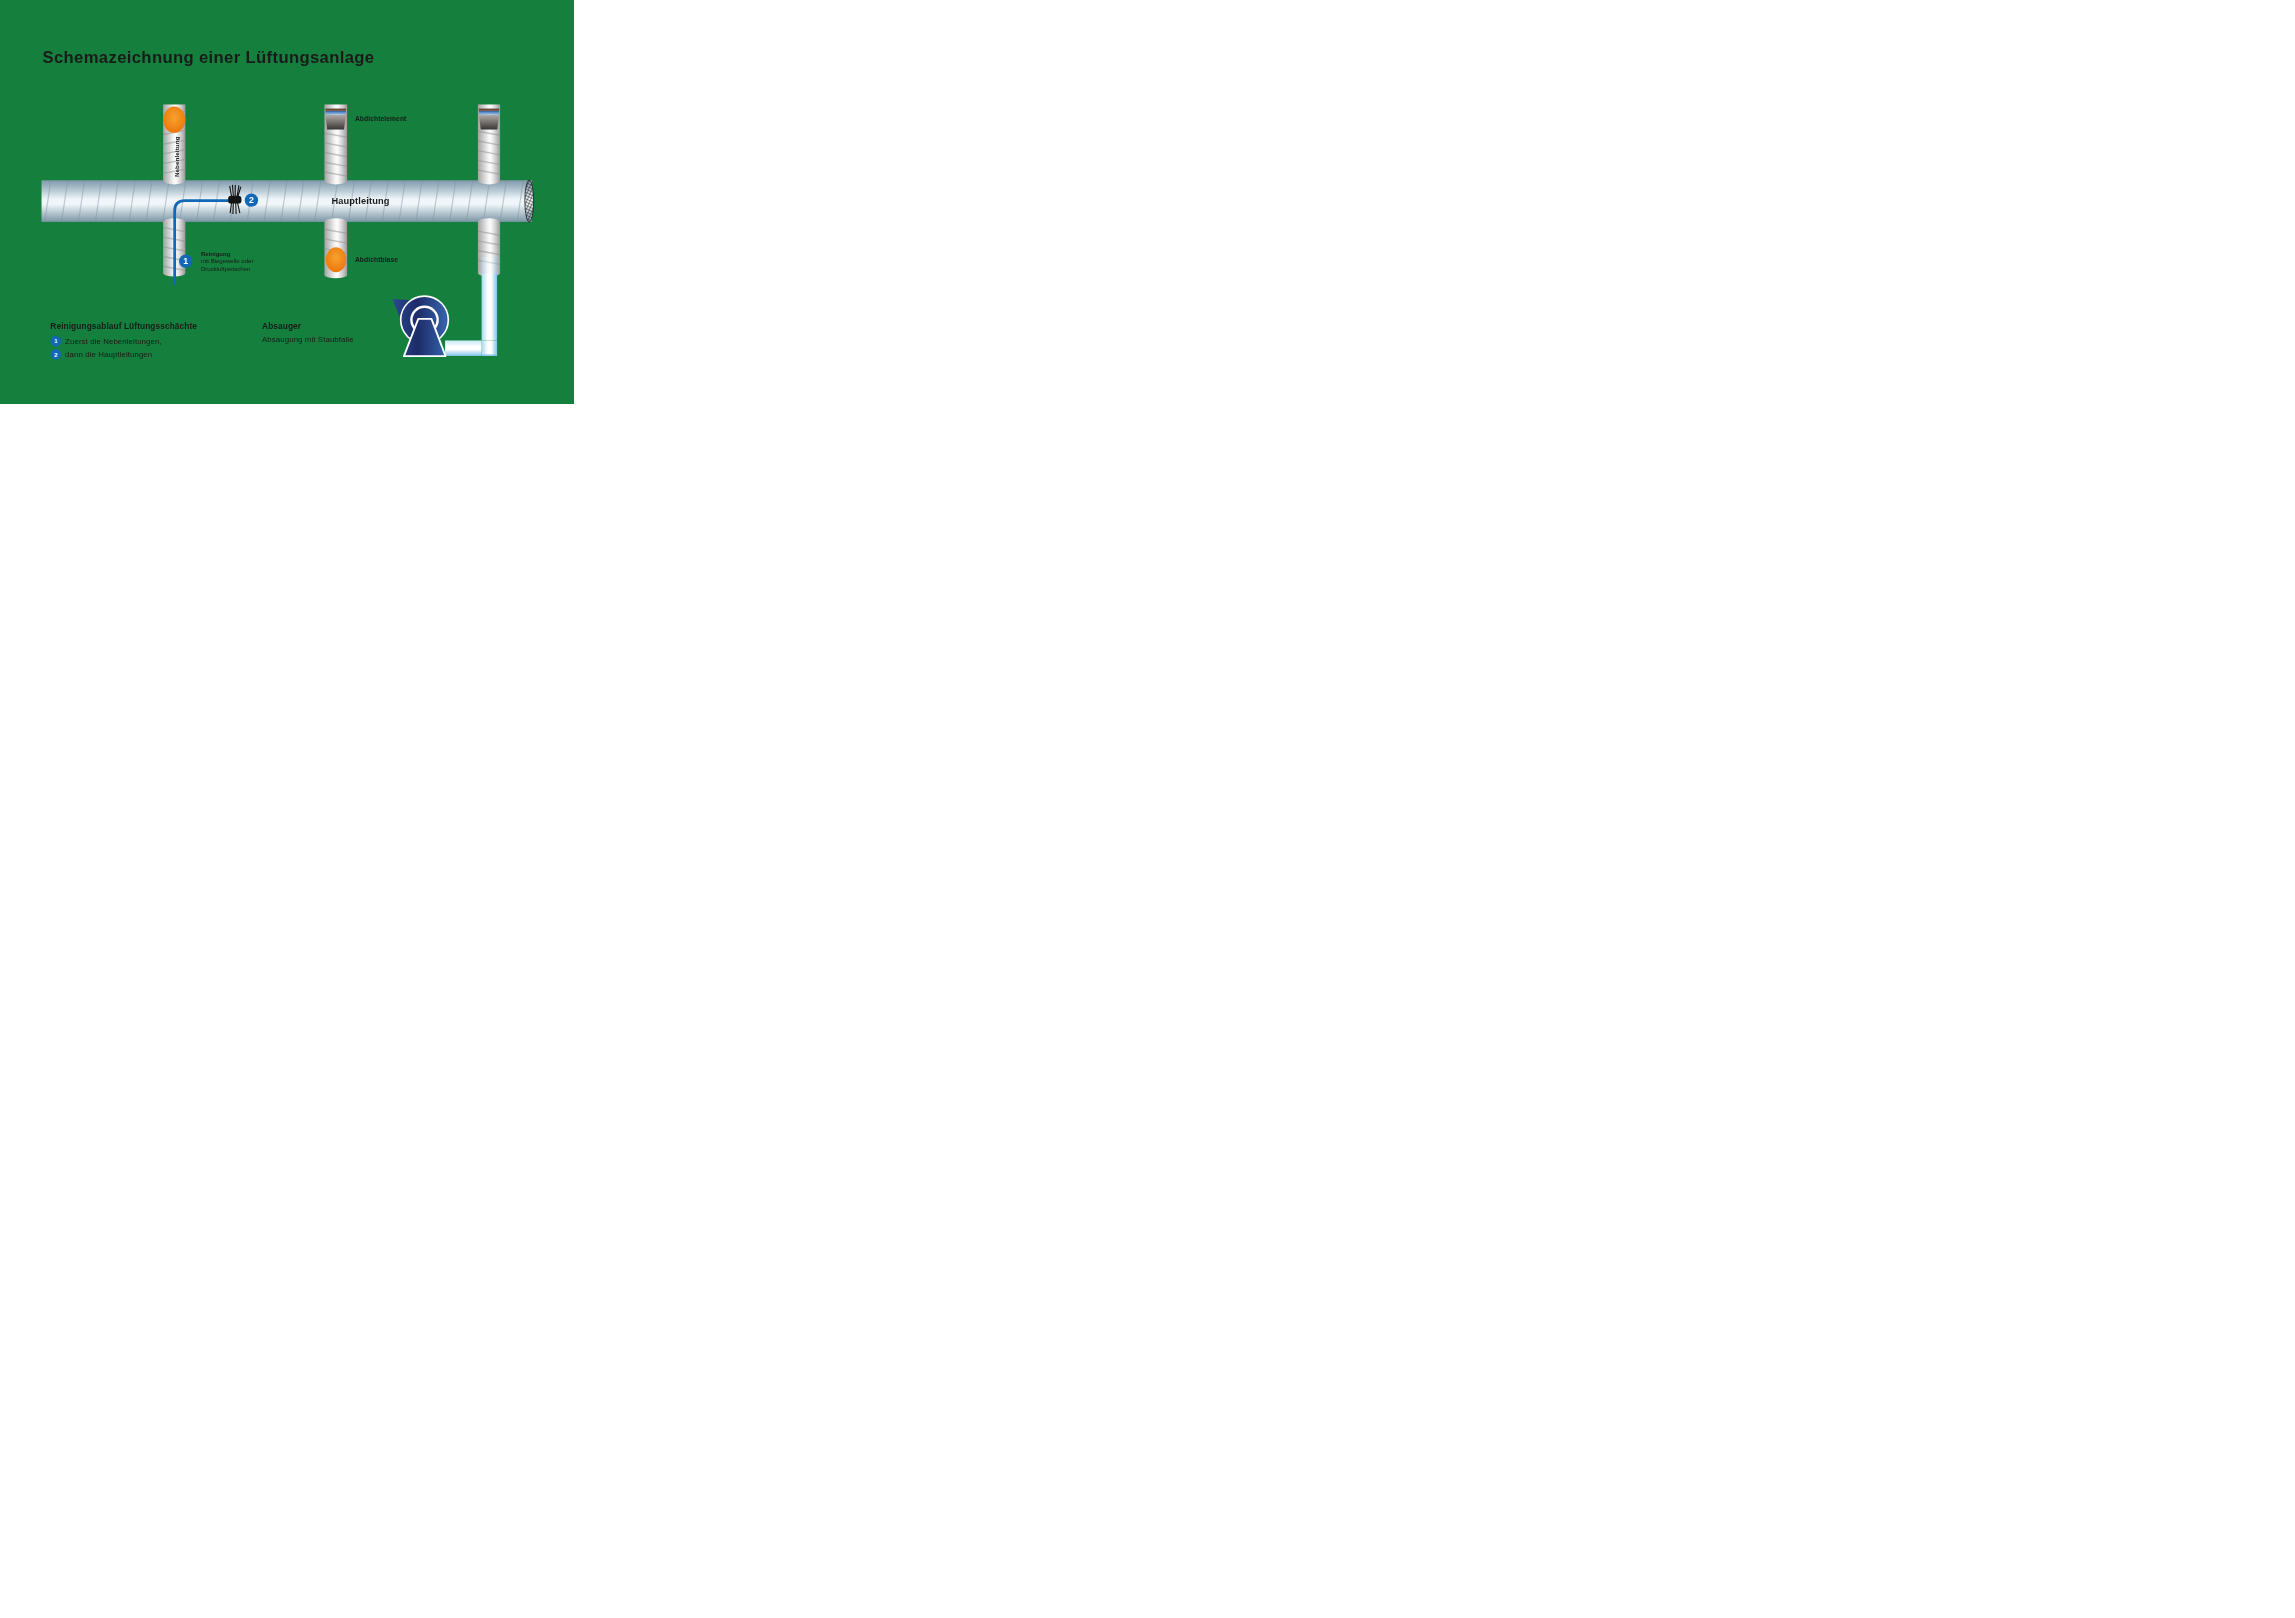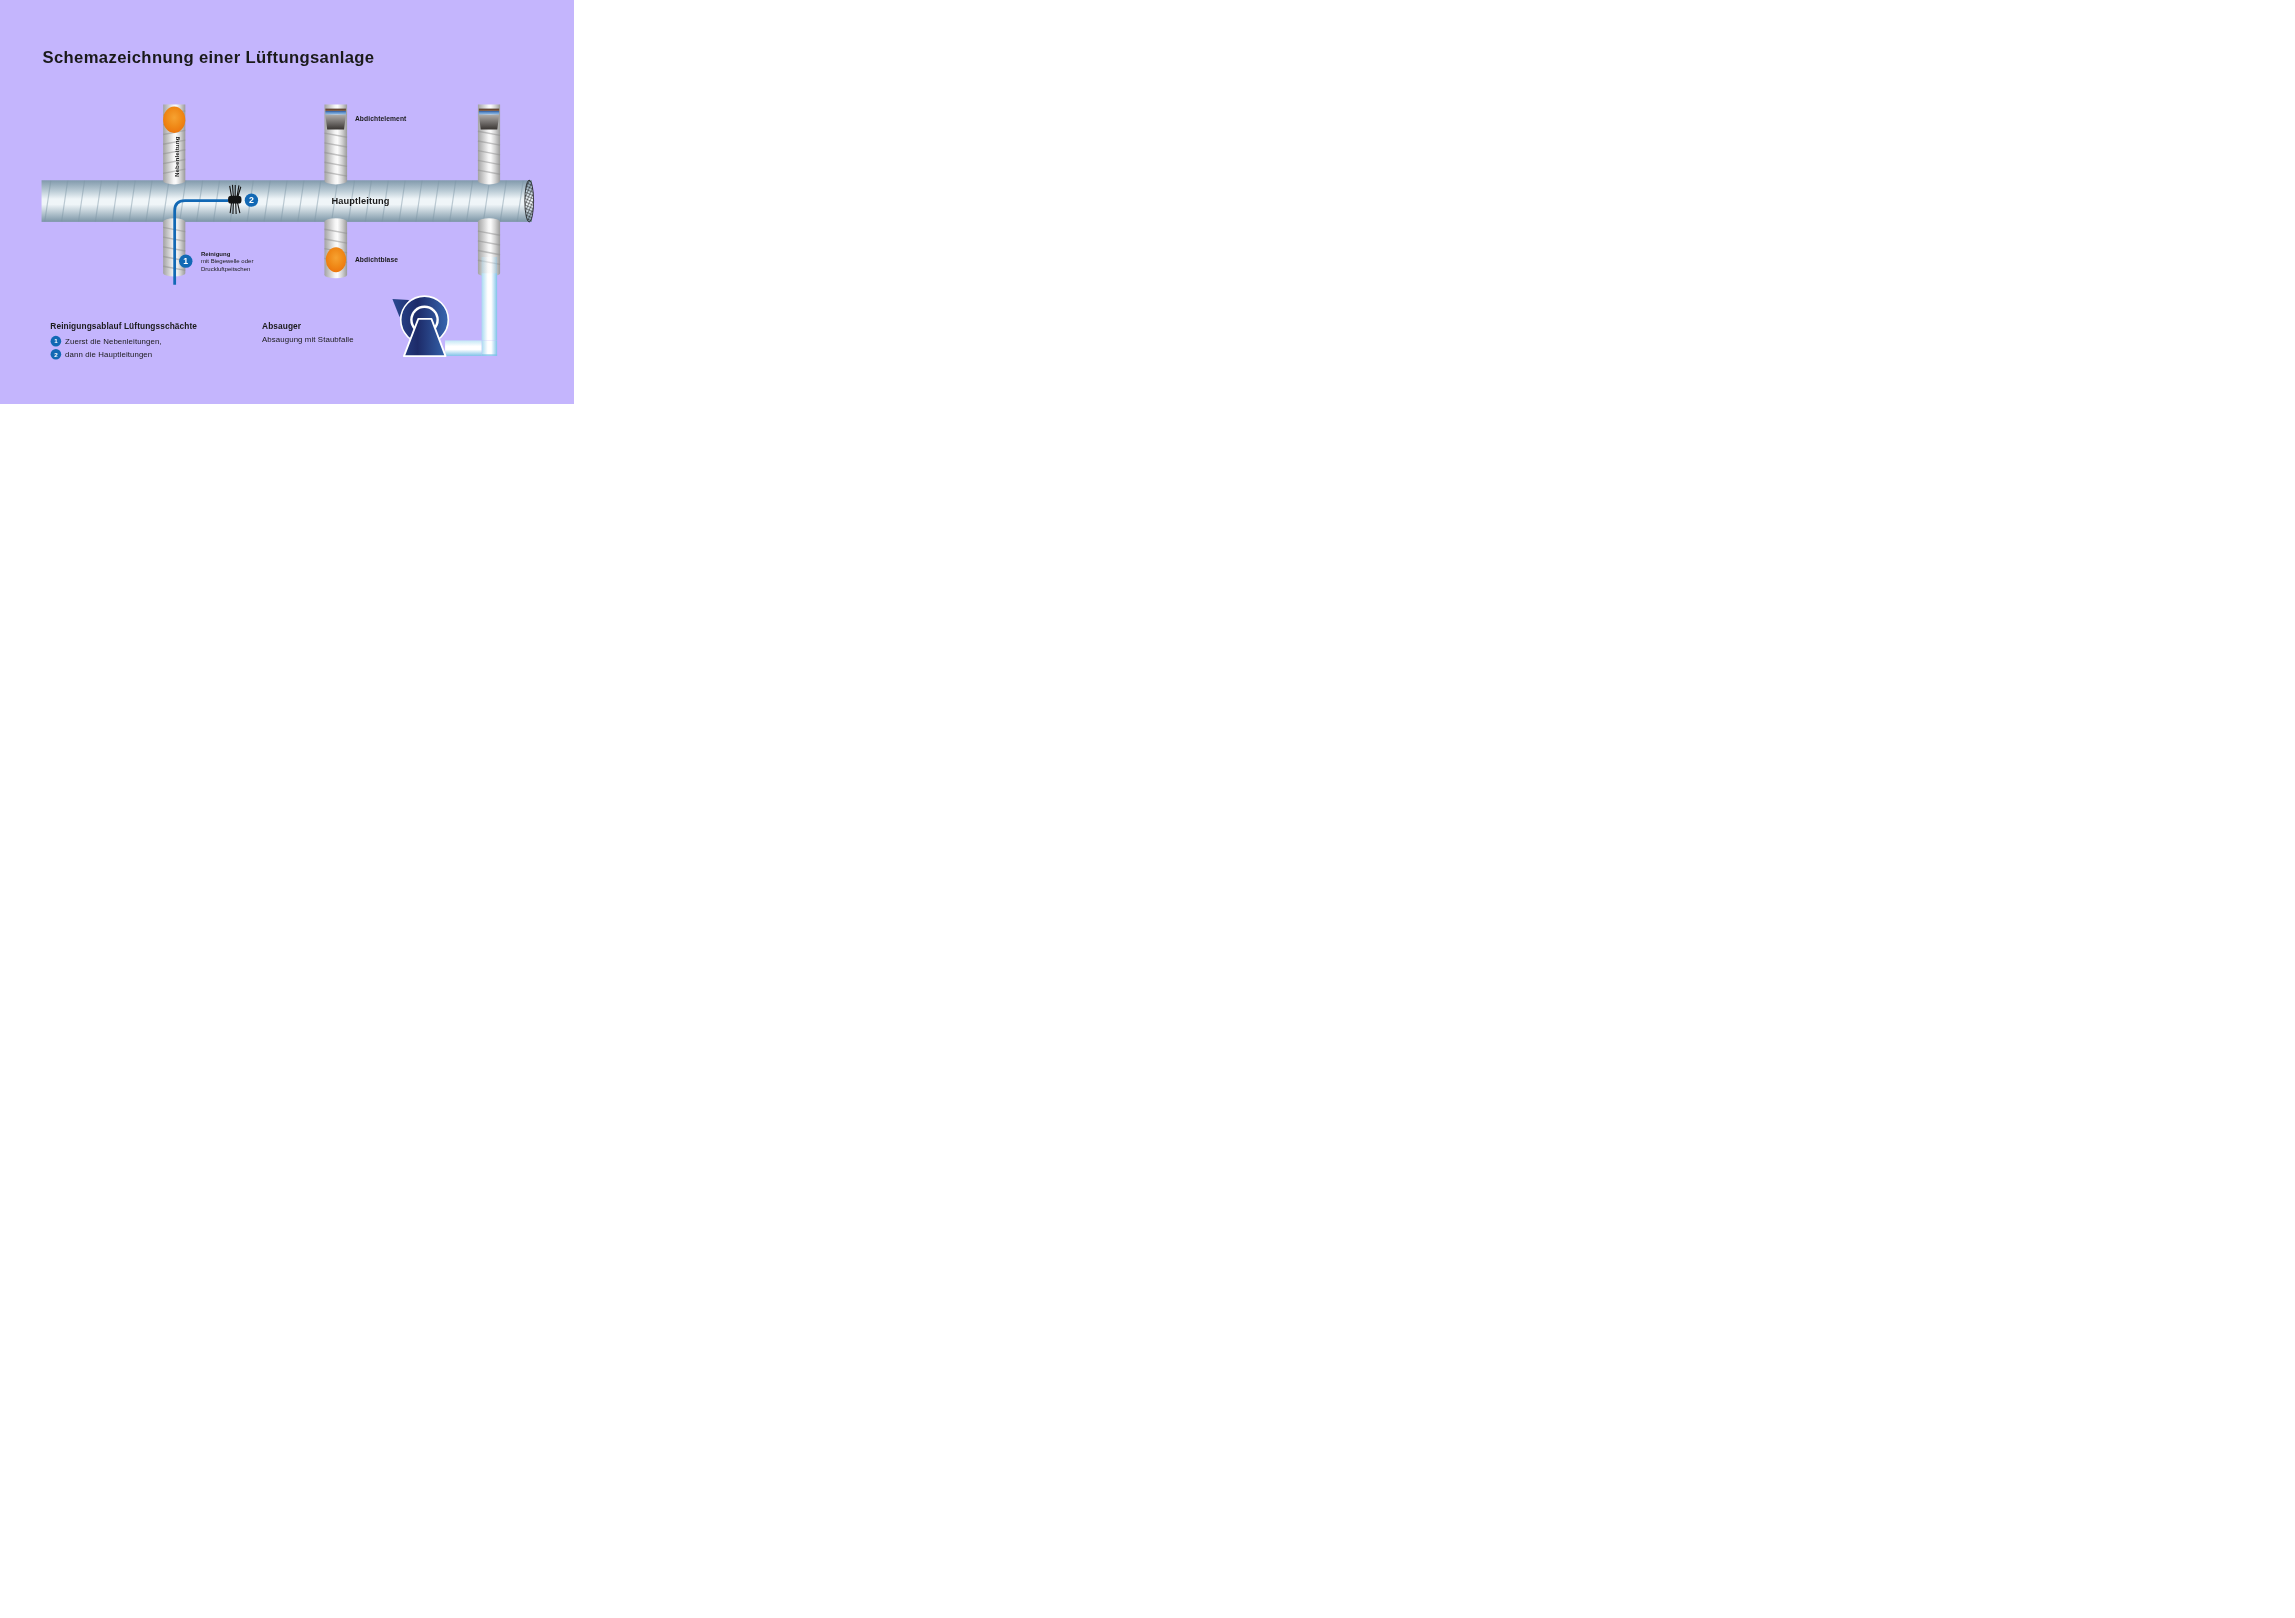--- a/index.html
+++ b/index.html
@@ -1,19 +1,19 @@
 <!DOCTYPE html>
 <html style="font-size:7.4px"><head>
 <meta charset="utf-8">
 <style>
   html,body{margin:0;padding:0;background:#ffffff;}
   .page{
     position:relative;
     width:574px;height:404px;
-    background:#c4b5fd;
+    background:#15803d;
     font-family:"Liberation Sans","DejaVu Sans",sans-serif;
     overflow:hidden;
     text-decoration:underline;
   }
   svg{display:block}
   text{fill:#1a1a1a}
   .t-title{font-size:36px;font-weight:bold;letter-spacing:.8px;}
   .t-main{font-size:20px;font-weight:bold;letter-spacing:.3px;}
   .t-label{font-size:14.5px;font-weight:bold;letter-spacing:.2px;}
   .t-rot{font-size:13.5px;font-weight:bold;letter-spacing:.2px;}

